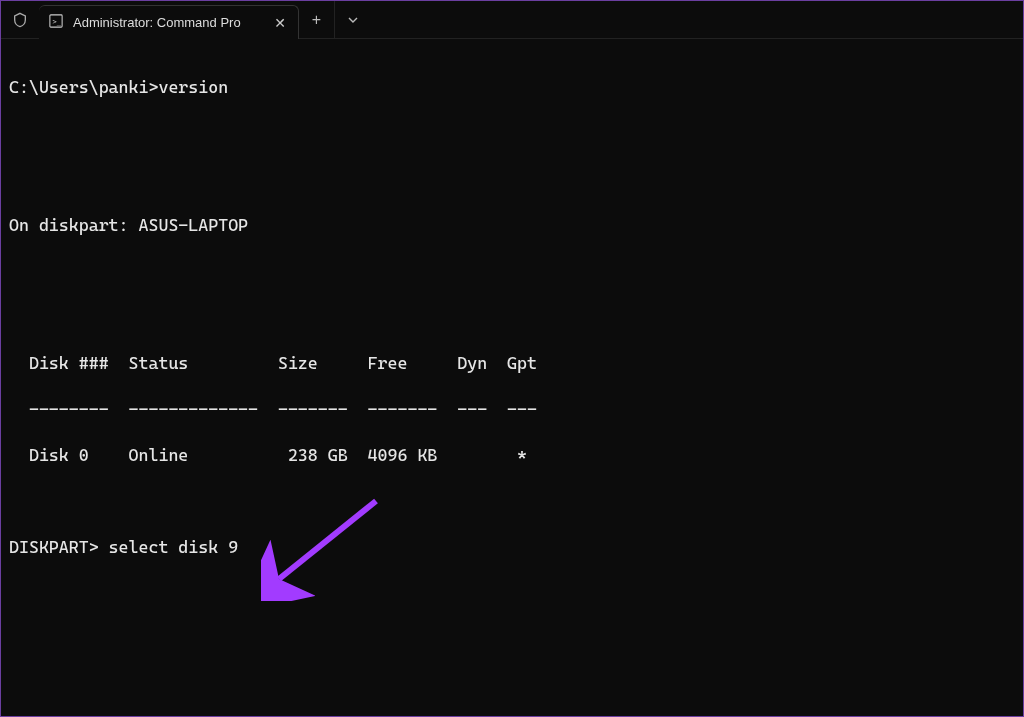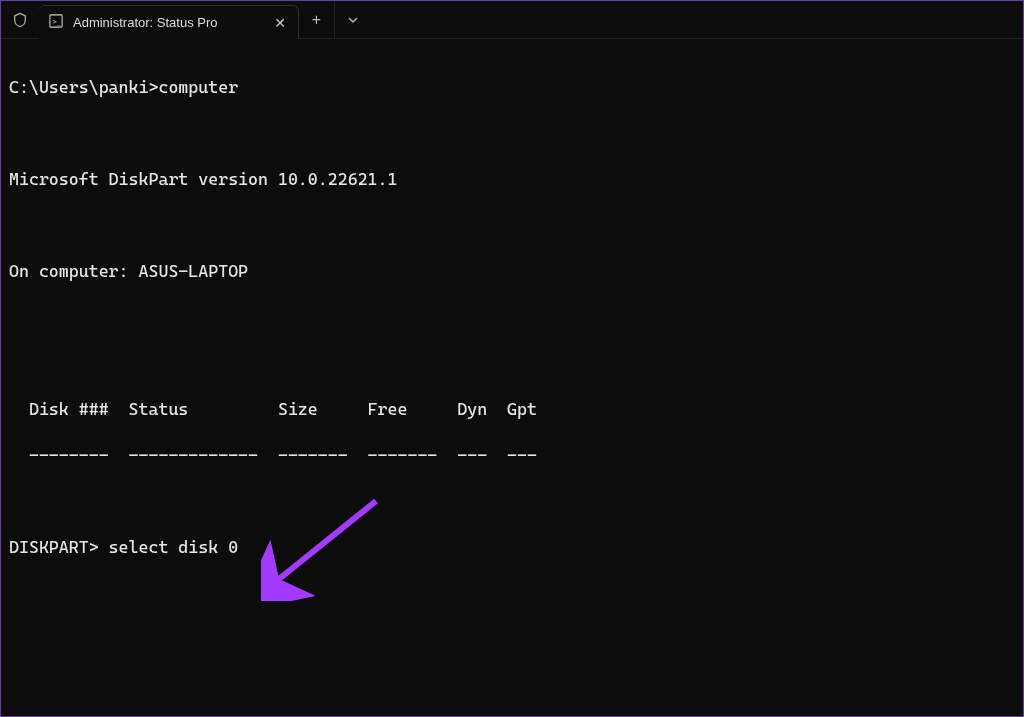--- a/index.html
+++ b/index.html
@@ -71,44 +71,44 @@
           <path d="M12 2 L20 6 V12 C20 17 16 21 12 22 C8 21 4 17 4 12 V6 Z"></path>
         </svg>
     </div>
     <div class="tab">
       <span class="tab-cmd-icon">
         <svg width="14" height="14" viewBox="0 0 16 16">
             <rect x="1" y="1" width="14" height="14" rx="1" fill="none" stroke="#ccc" stroke-width="1.2"></rect>
             <text x="4" y="11" font-size="8" fill="#ccc" font-family="monospace">&gt;_</text>
           </svg>
       </span>
-      <span>Administrator: Status Pro</span>
+      <span>Administrator: Command Pro</span>
       <span style="flex:1"></span>
       <span class="tab-close">✕</span>
     </div>
     <div class="new-tab">+</div>
     <div class="dropdown">
       <svg width="10" height="10" viewBox="0 0 10 10">
           <path d="M1 3 L5 7 L9 3" stroke="#bbb" stroke-width="1.4" fill="none"></path>
         </svg>
     </div>
   </div>
 
   <div class="terminal">
-<span class="row"><span>C:\Users\panki&gt;</span><span>computer</span></span>
+<span class="row"><span>C:\Users\panki&gt;</span><span>version</span></span>
 <span class="row"> </span>
-<span class="row">Microsoft DiskPart version 10.0.22621.1</span>
 <span class="row"> </span>
-<span class="row">On computer: ASUS-LAPTOP</span>
+<span class="row">On diskpart: ASUS-LAPTOP</span>
 <span class="row"> </span>
 <span class="row"> </span>
 <span class="row">  Disk ###  Status         Size     Free     Dyn  Gpt</span>
 <span class="row">  --------  -------------  -------  -------  ---  ---</span>
+<span class="row">  Disk 0    Online          238 GB  4096 KB        *</span>
 <span class="row"> </span>
-<span class="row"><span>DISKPART&gt;</span><span> select disk 0</span></span>
+<span class="row"><span>DISKPART&gt;</span><span> select disk 9</span></span>
 
 
 
 
 
 
 
 
 
 

